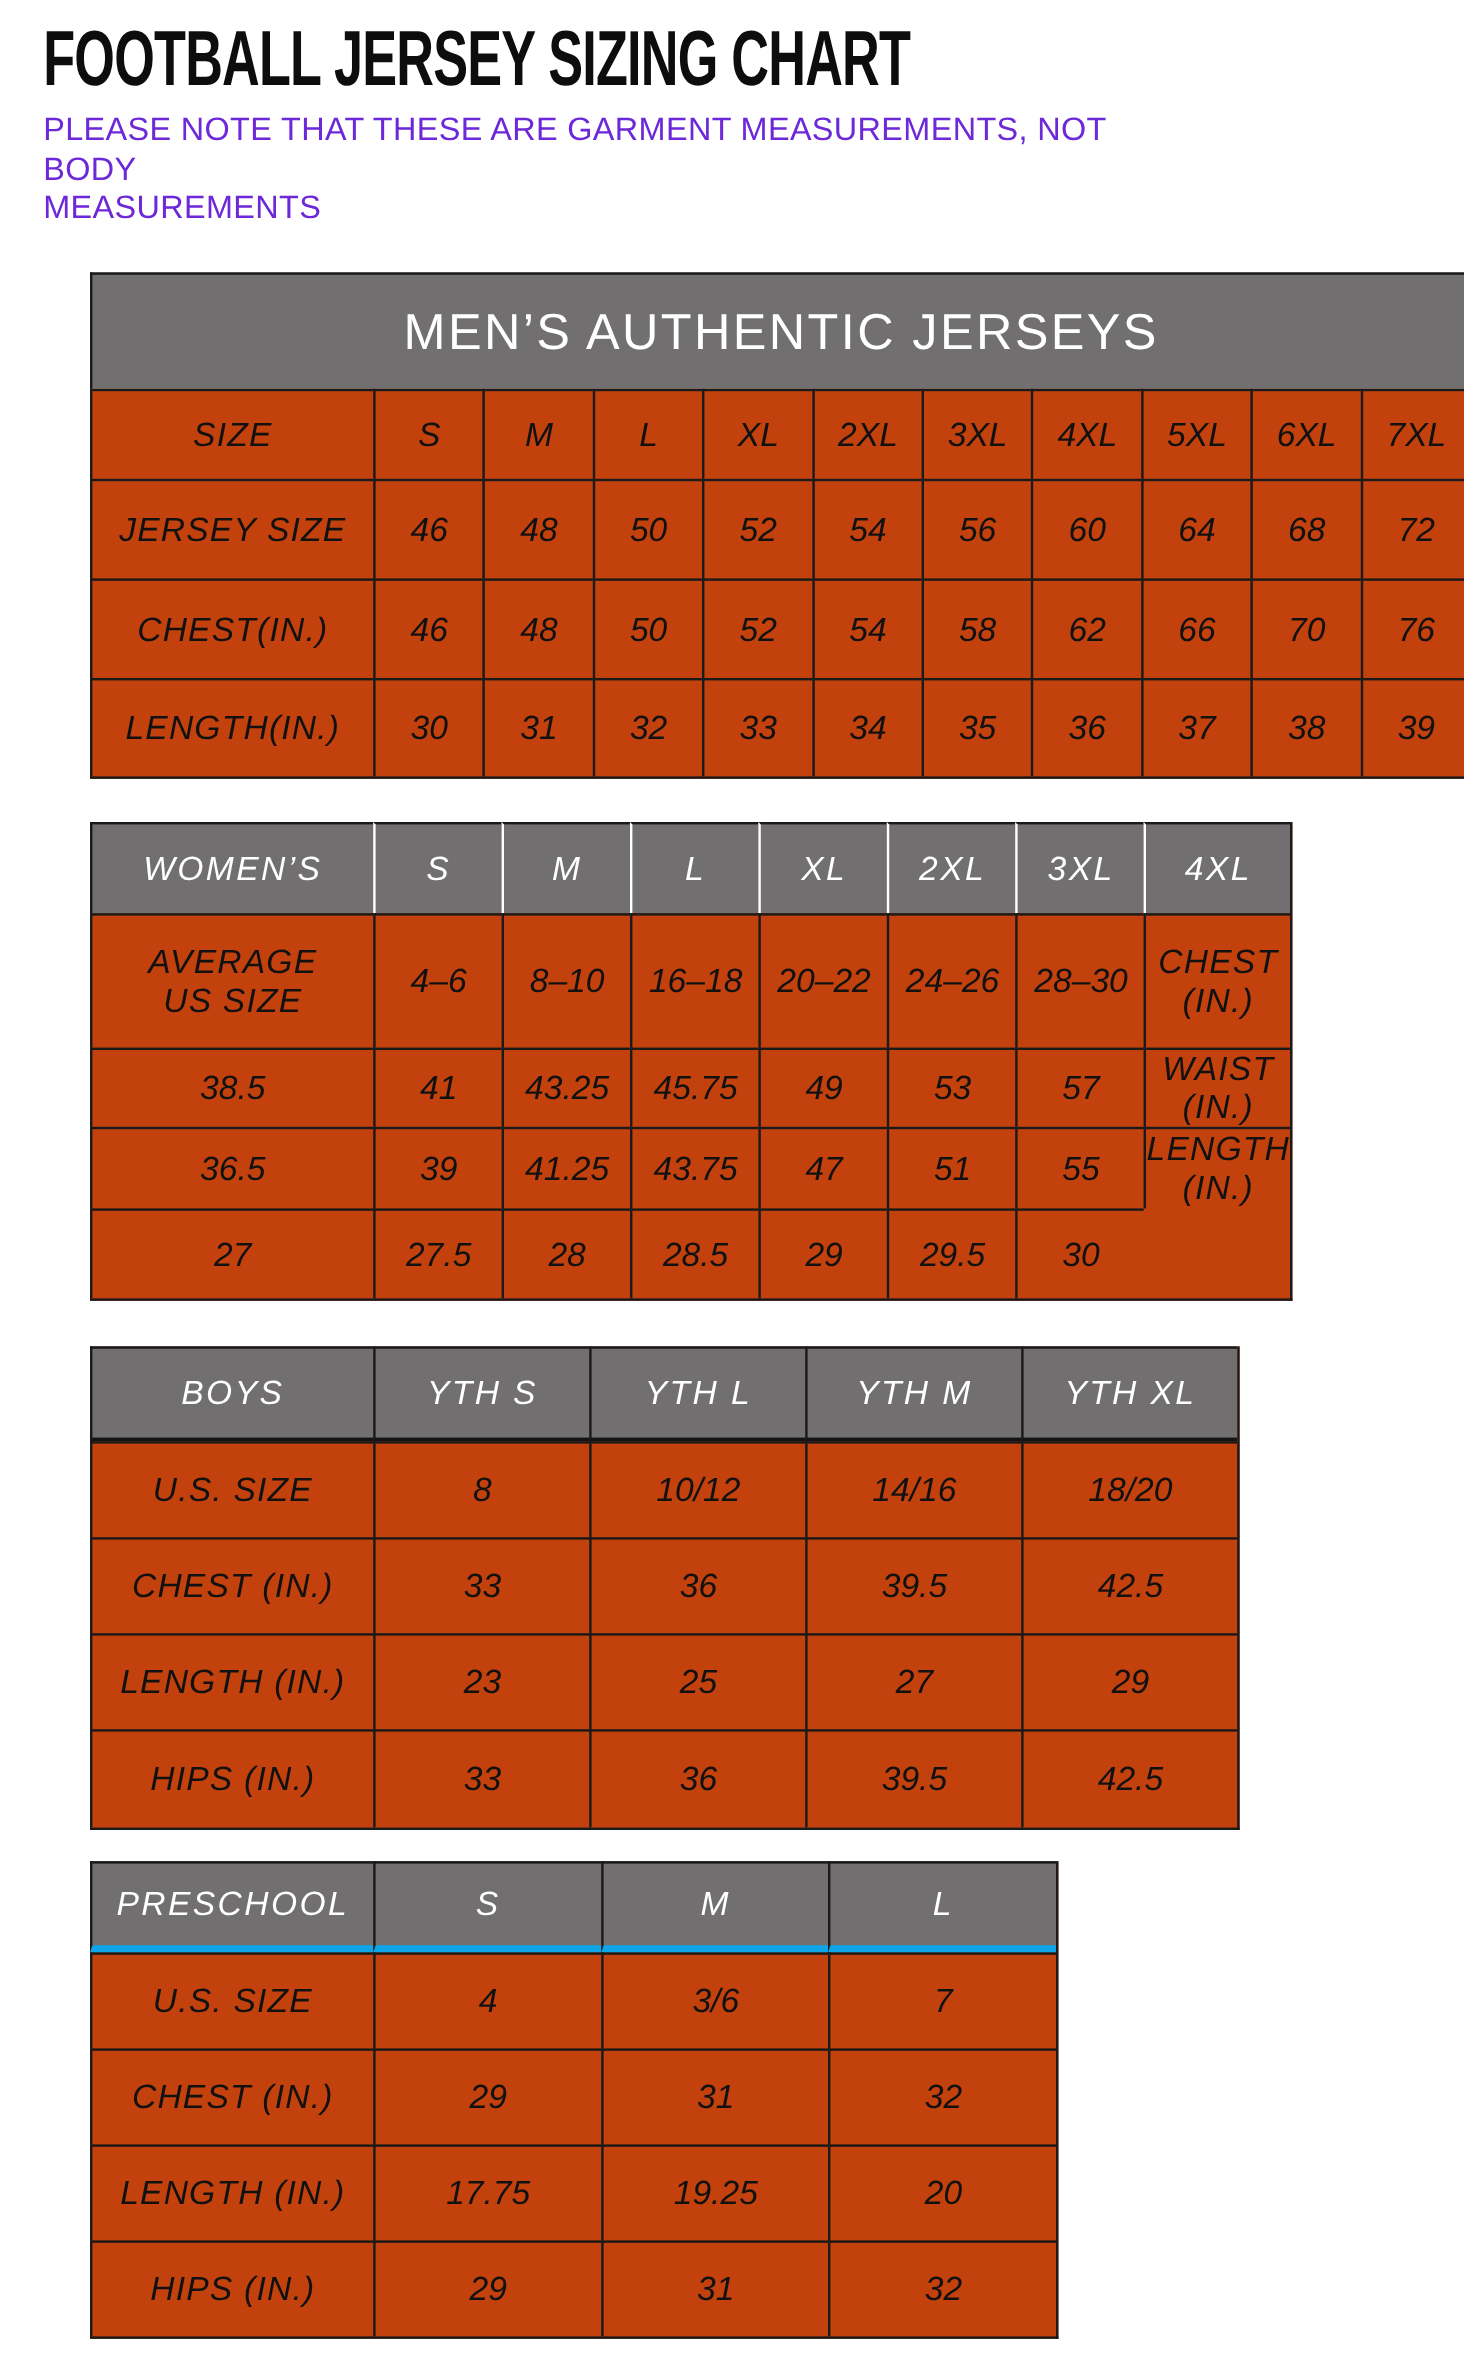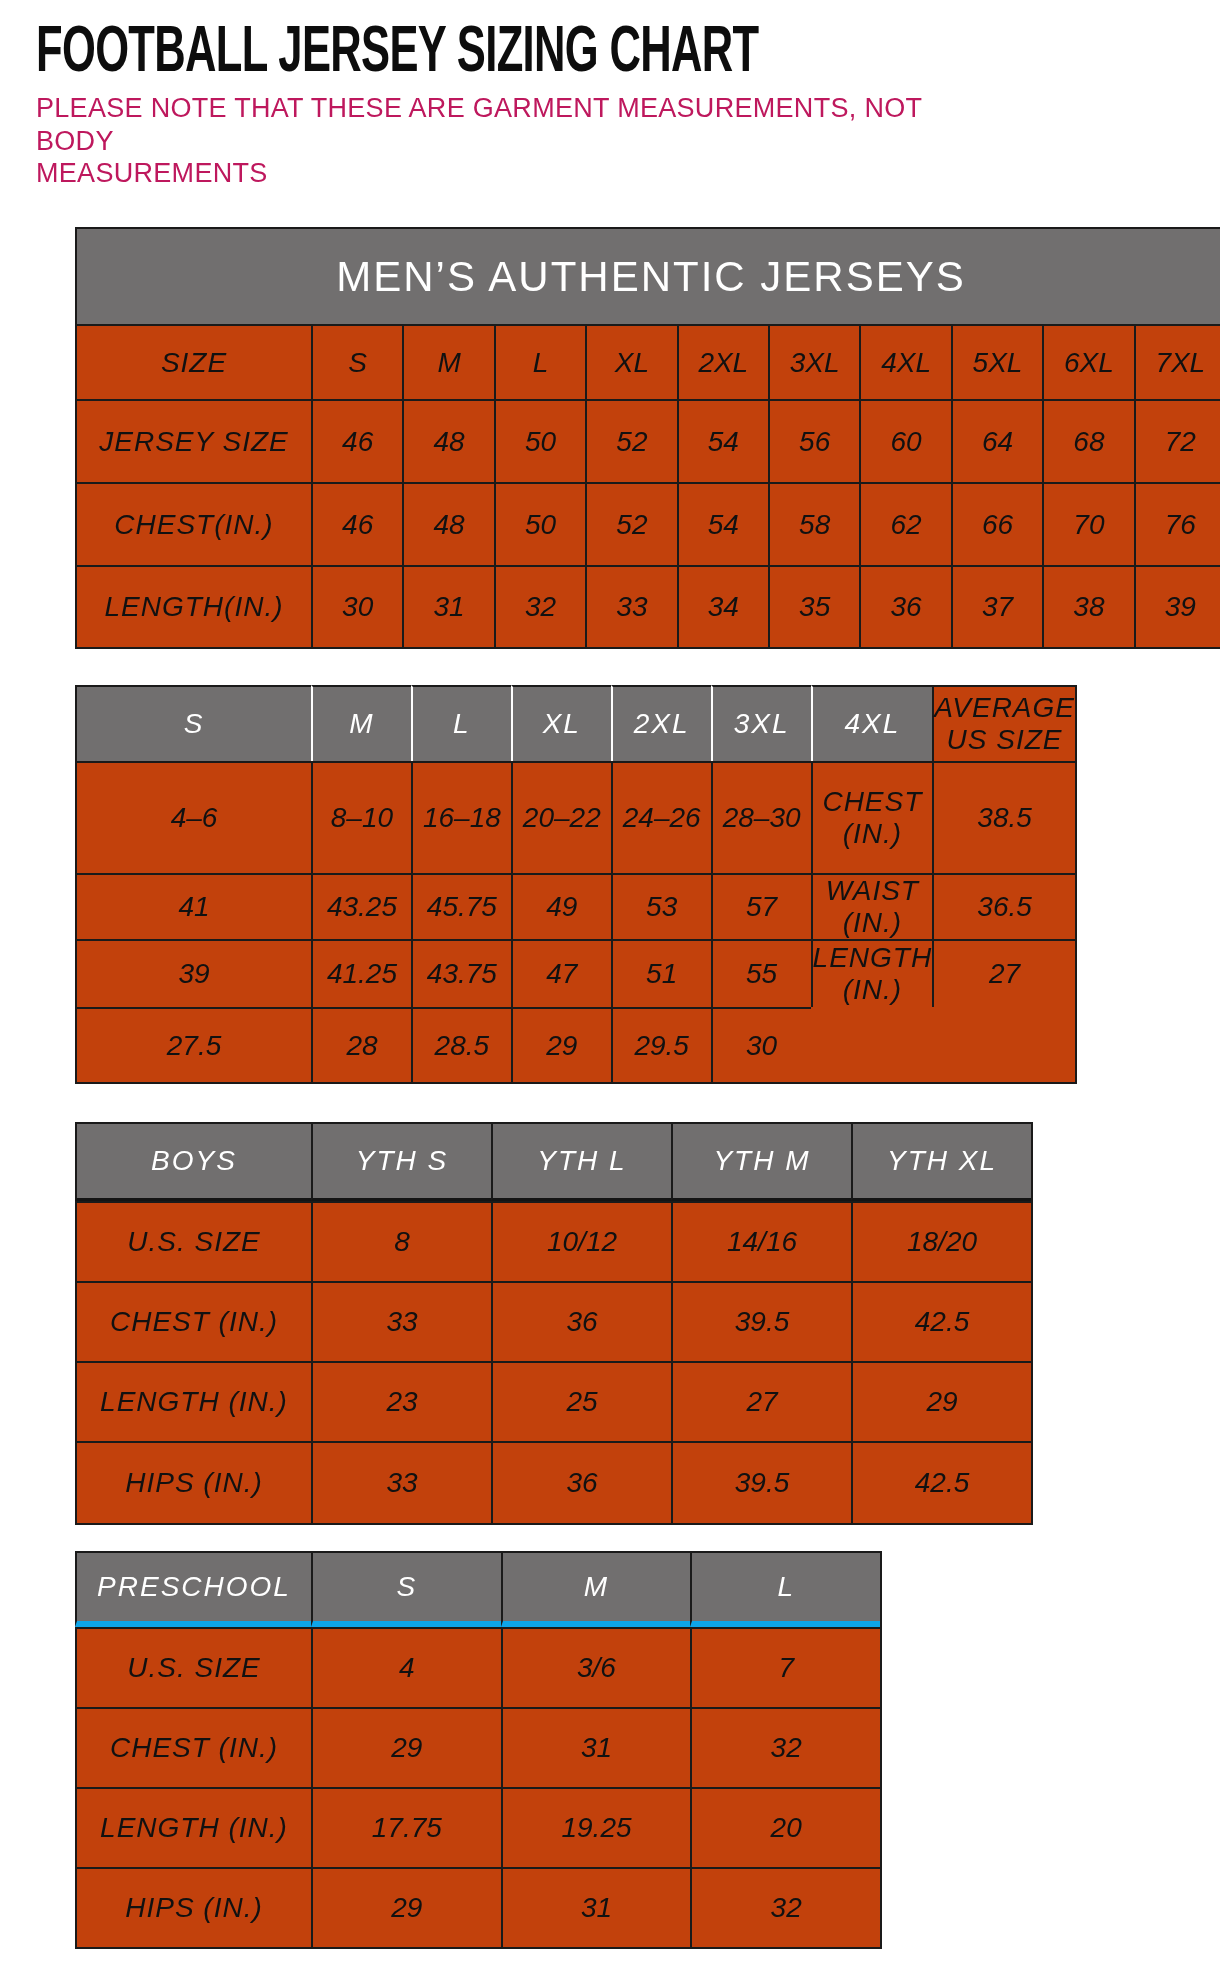--- a/index.html
+++ b/index.html
@@ -8,21 +8,21 @@
     font-family:"Liberation Sans",sans-serif;color:#111;
   }
   .page-title{
     margin:16px 0 0 36px;
     font-size:65px;line-height:1.02;font-weight:700;
     letter-spacing:-1px;white-space:nowrap;color:#0d0d0d;
     transform:scaleX(0.67);transform-origin:left center;
   }
   .note{
     margin:10px 0 0 36px;width:900px;
-    font-size:27px;line-height:1.2;color:#be185d;letter-spacing:0.3px;
+    font-size:27px;line-height:1.2;color:#6d28d9;letter-spacing:0.3px;
   }
   .tablewrap{margin-left:38px;padding-left:37px;}
   .banner{
     margin-top:38px;width:1152px;height:97px;box-sizing:border-box;
     background:#716f6f;border:2px solid #1a1a1a;border-bottom:none;
     display:flex;align-items:center;justify-content:center;
     color:#ffffff;font-size:42px;letter-spacing:2px;
   }
   .grid{
     display:grid;box-sizing:border-box;
@@ -109,20 +109,21 @@
       <div class="cell val">35</div>
       <div class="cell val">36</div>
       <div class="cell val">37</div>
       <div class="cell val">38</div>
       <div class="cell val">39</div>
     </div>
 </div>
 
 <div class="tablewrap">
   <div class="grid womens" style="width:1002px;grid-template-columns:236px repeat(7,1fr);grid-template-rows:76px 112px 66px 68px 75px;">
+      <div class="cell hdr lbl">WOMEN’S</div>
       <div class="cell hdr">S</div>
       <div class="cell hdr">M</div>
       <div class="cell hdr">L</div>
       <div class="cell hdr">XL</div>
       <div class="cell hdr">2XL</div>
       <div class="cell hdr">3XL</div>
       <div class="cell hdr">4XL</div>
       <div class="cell lbl">AVERAGE
 US SIZE</div>
       <div class="cell val">4–6</div>

